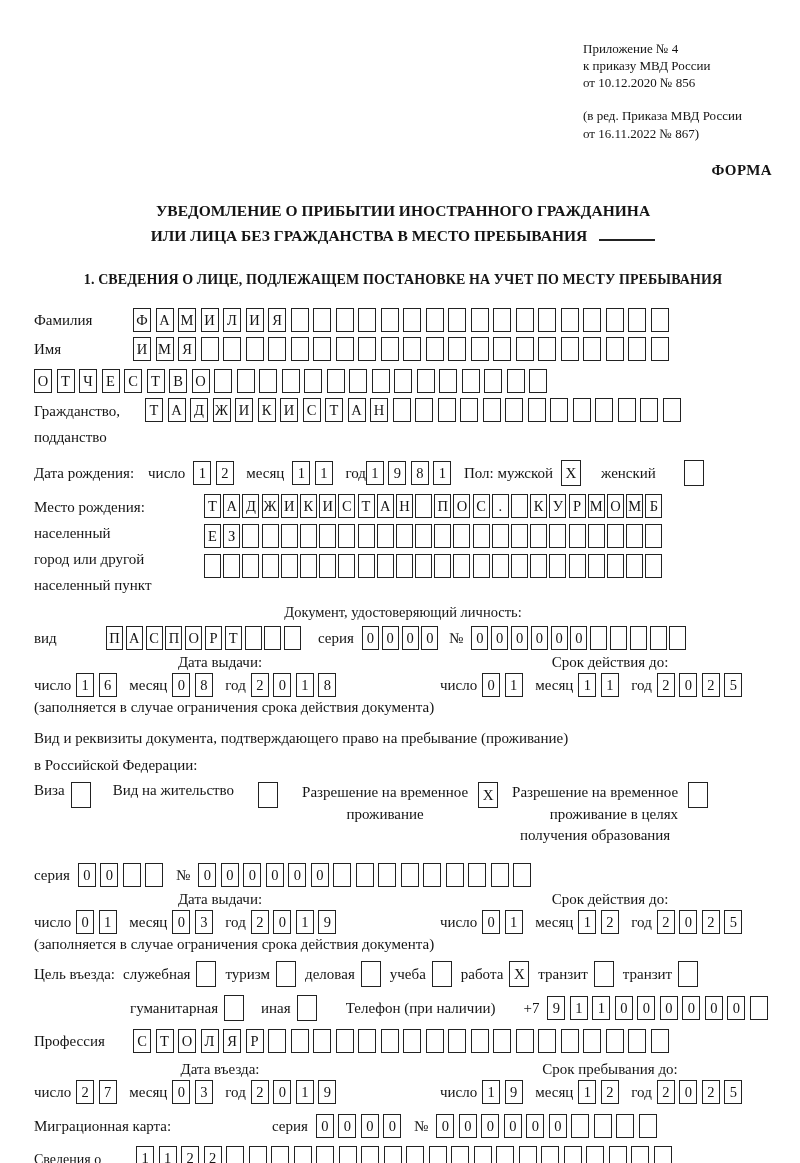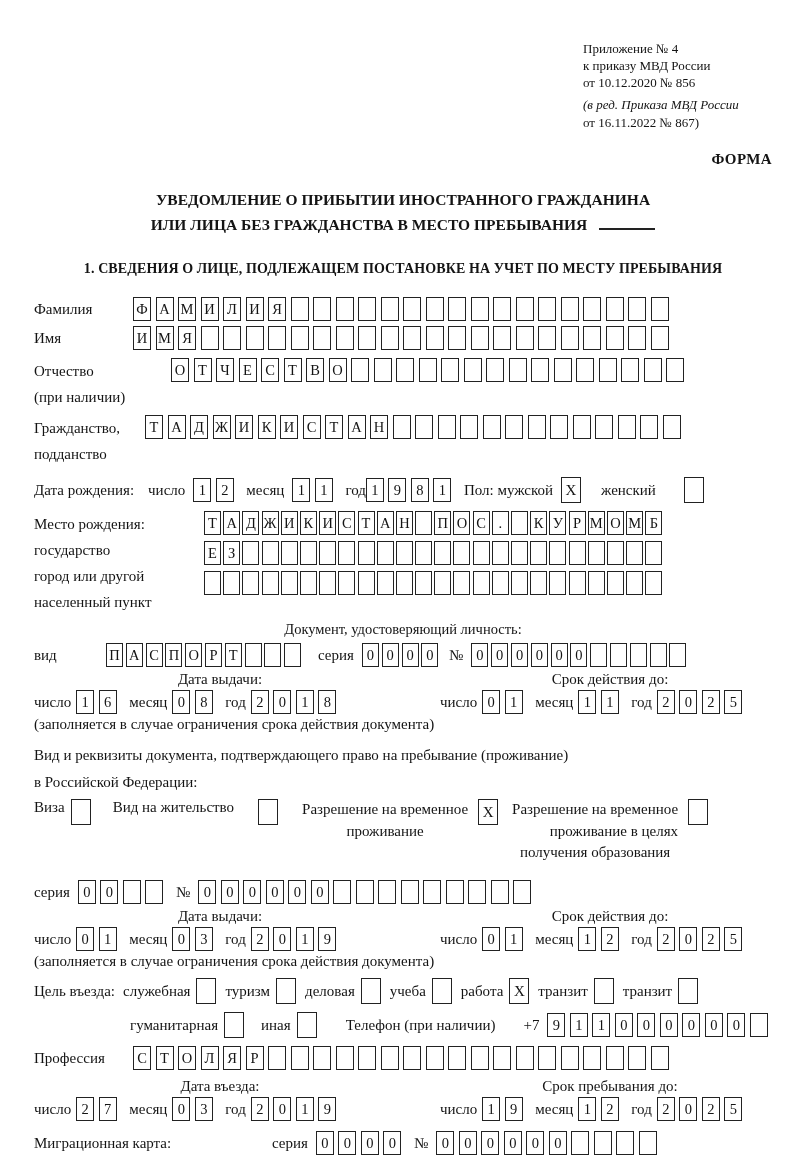--- a/index.html
+++ b/index.html
@@ -2,21 +2,21 @@
 <html lang="ru"><head>
 <meta charset="utf-8">
 <style>
   * { box-sizing: border-box; }
   html,body { margin:0; padding:0; background:#ffffff; }
   body { font-family:"Liberation Serif","DejaVu Serif",serif; color:#141414; }
   .page { width:800px; height:1163px; padding:40px 28px 14px 34px; position:relative; overflow:hidden; background:#fff; }
 
   
   .hdr { padding-left:549px; font-size:13px; line-height:1.32; white-space:nowrap; }
-  .hdr .gap { margin-top:5px;font-style:italic; }
+  .hdr .gap { margin-top:16px; }
   .forma { text-align:right; font-weight:700; font-size:15px; margin-top:20px; letter-spacing:.4px; }
 
   .title { text-align:center; font-weight:700; font-size:15.5px; margin-top:20px; line-height:1.6; }
   .blank-line { display:inline-block; width:56px; border-bottom:2.2px solid #222; height:13px; margin-left:12px; }
 
   .sec1 { font-weight:700; font-size:14px; margin-top:24px; text-align:center; white-space:nowrap; letter-spacing:.1px; }
 
   
   .row { display:flex; align-items:center; margin-top:5px; }
   .row.start { align-items:flex-start; }
@@ -142,24 +142,20 @@
         <span class="cell"></span>
         <span class="cell"></span>
         <span class="cell"></span>
         <span class="cell"></span>
         <span class="cell"></span>
         <span class="cell"></span>
       </div>
   </div>
 
   <div class="row start mt8">
-    <div class="lblcol w-patr">
-      <div>Отчество</div>
-      <div>(при наличии)</div>
-    </div>
     <div class="cells">
         <span class="cell">О</span>
         <span class="cell">Т</span>
         <span class="cell">Ч</span>
         <span class="cell">Е</span>
         <span class="cell">С</span>
         <span class="cell">Т</span>
         <span class="cell">В</span>
         <span class="cell">О</span>
         <span class="cell"></span>
@@ -234,21 +230,21 @@
       </span>
     <span class="lbl ml8">Пол: мужской</span>
     <span class="cb ml8">X</span>
     <span class="lbl ml20">женский</span>
     <span class="cb ml28"></span>
   </div>
 
   <div class="row start stackrows mt8">
     <div class="lblcol w-place">
       <div>Место рождения:</div>
-      <div>государство</div>
+      <div>населенный</div>
       <div>город или другой</div>
       <div>населенный пункт</div>
     </div>
     <div>
       <div class="cells tight" style="margin-bottom:6px;">
           <span class="cell">Т</span>
           <span class="cell">А</span>
           <span class="cell">Д</span>
           <span class="cell">Ж</span>
           <span class="cell">И</span>

